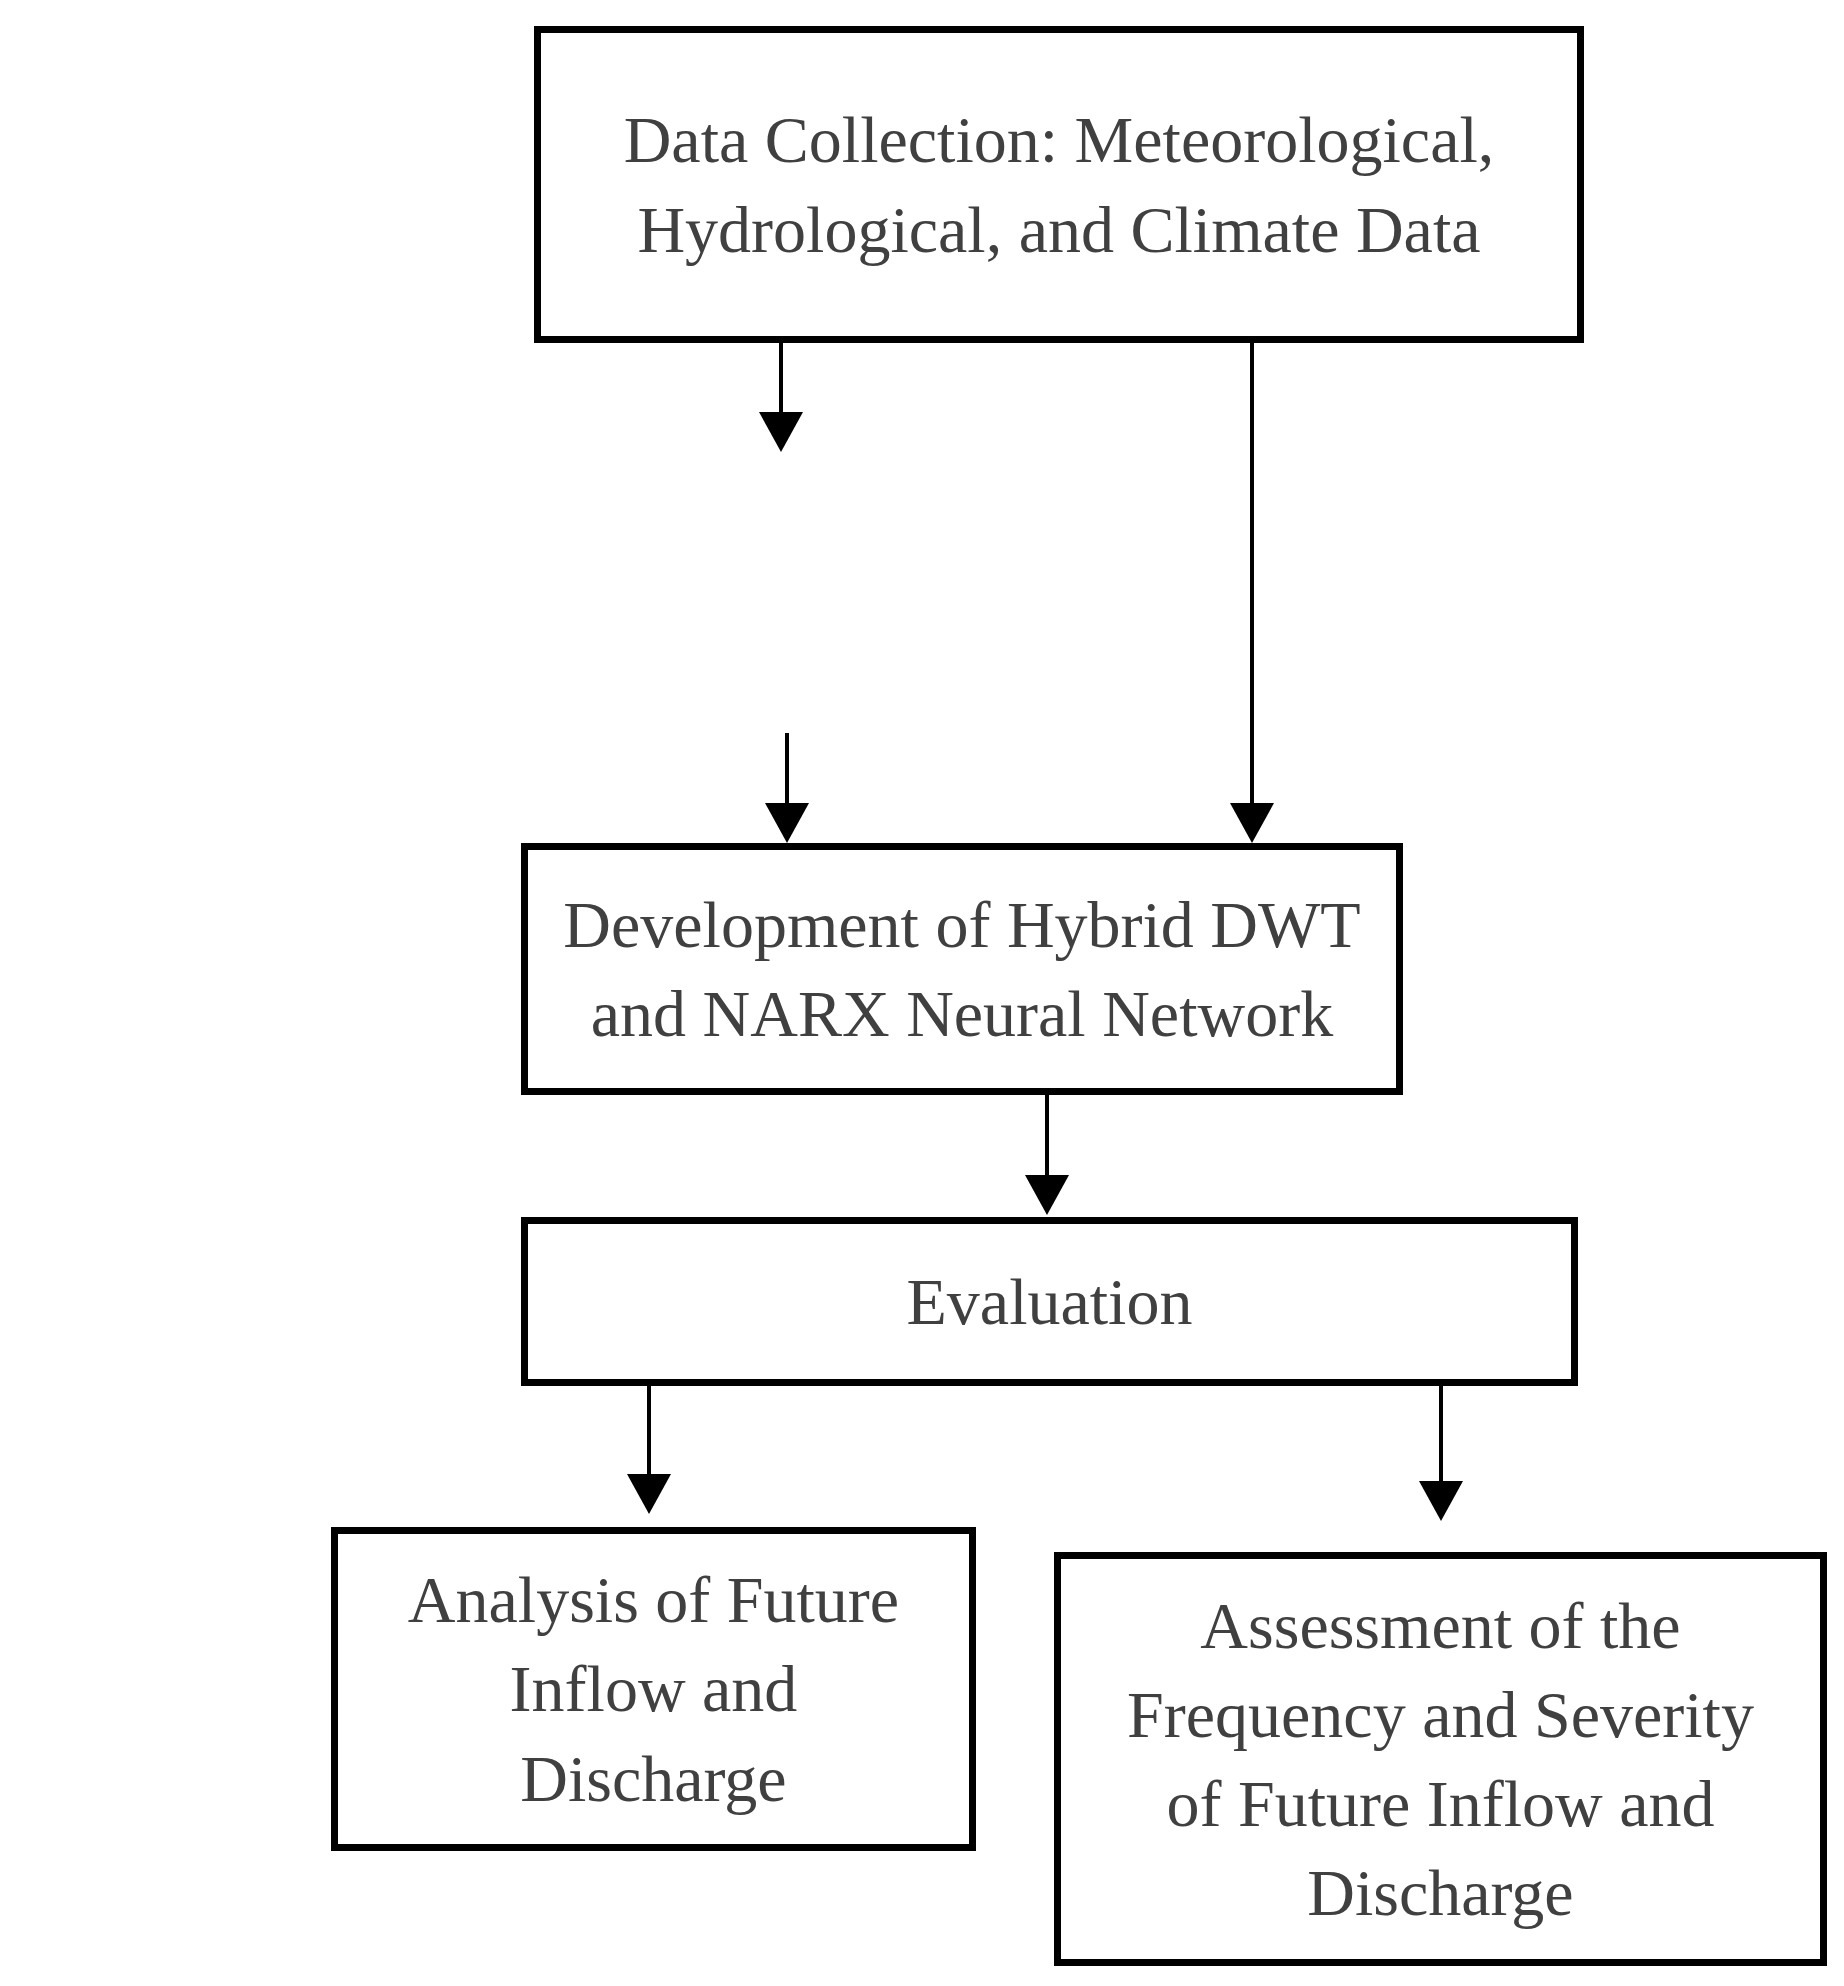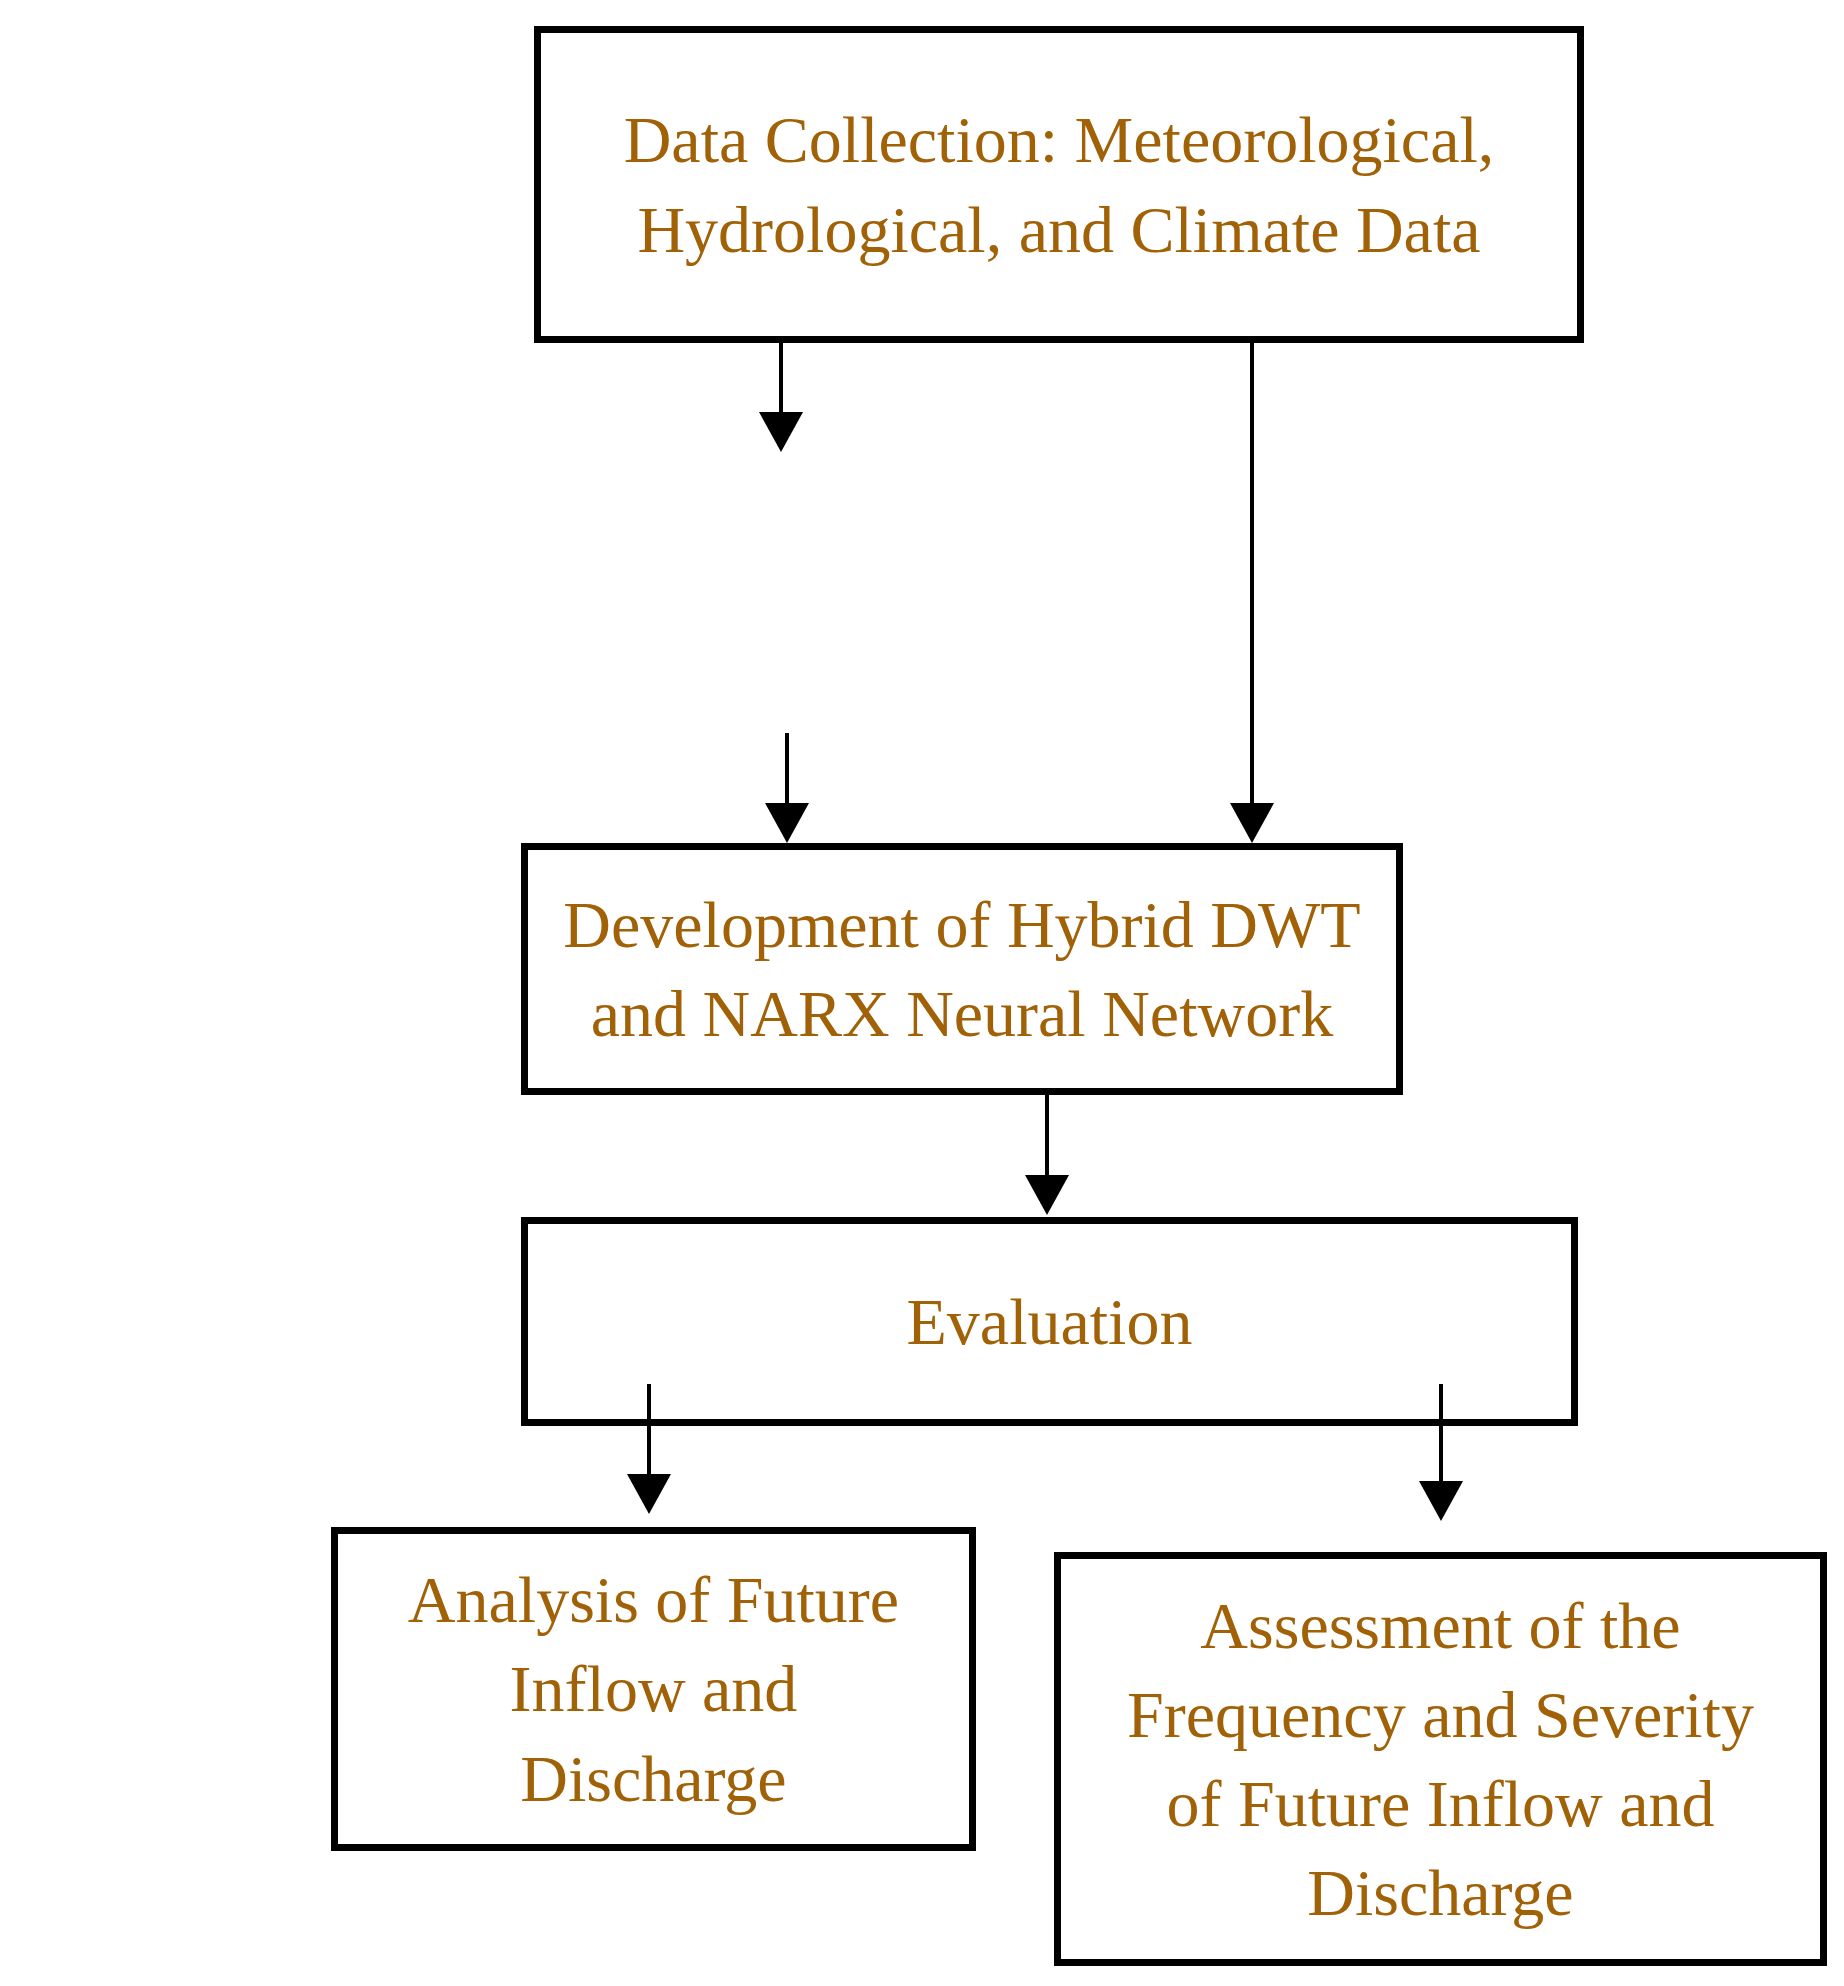--- a/index.html
+++ b/index.html
@@ -22,21 +22,21 @@
     background: #ffffff;
     display: flex;
     align-items: center;
     justify-content: center;
     text-align: center;
   }
   .node-label {
     white-space: pre-line;
     font-size: 66px;
     line-height: 1.35;
-    color: #a16207;
+    color: #404040;
   }
   .edge-line {
     position: absolute;
     width: 4.3px;
     background: #000000;
   }
   .edge-head {
     position: absolute;
     width: 0;
     height: 0;
@@ -54,21 +54,21 @@
     <div class="node-label">Data Collection: Meteorological,
 Hydrological, and Climate Data</div>
   </div>
 
 
   <div class="node" style="left:521px; top:843px; width:882px; height:252px;">
     <div class="node-label">Development of Hybrid DWT
 and NARX Neural Network</div>
   </div>
 
-  <div class="node" style="left:521px; top:1217px; width:1057px; height:209px;">
+  <div class="node" style="left:521px; top:1217px; width:1057px; height:169px;">
     <div class="node-label">Evaluation</div>
   </div>
 
   <div class="node" style="left:331px; top:1527px; width:645px; height:324px;">
     <div class="node-label">Analysis of Future
 Inflow and
 Discharge</div>
   </div>
 
   <div class="node" style="left:1054px; top:1552px; width:773px; height:414px;">

